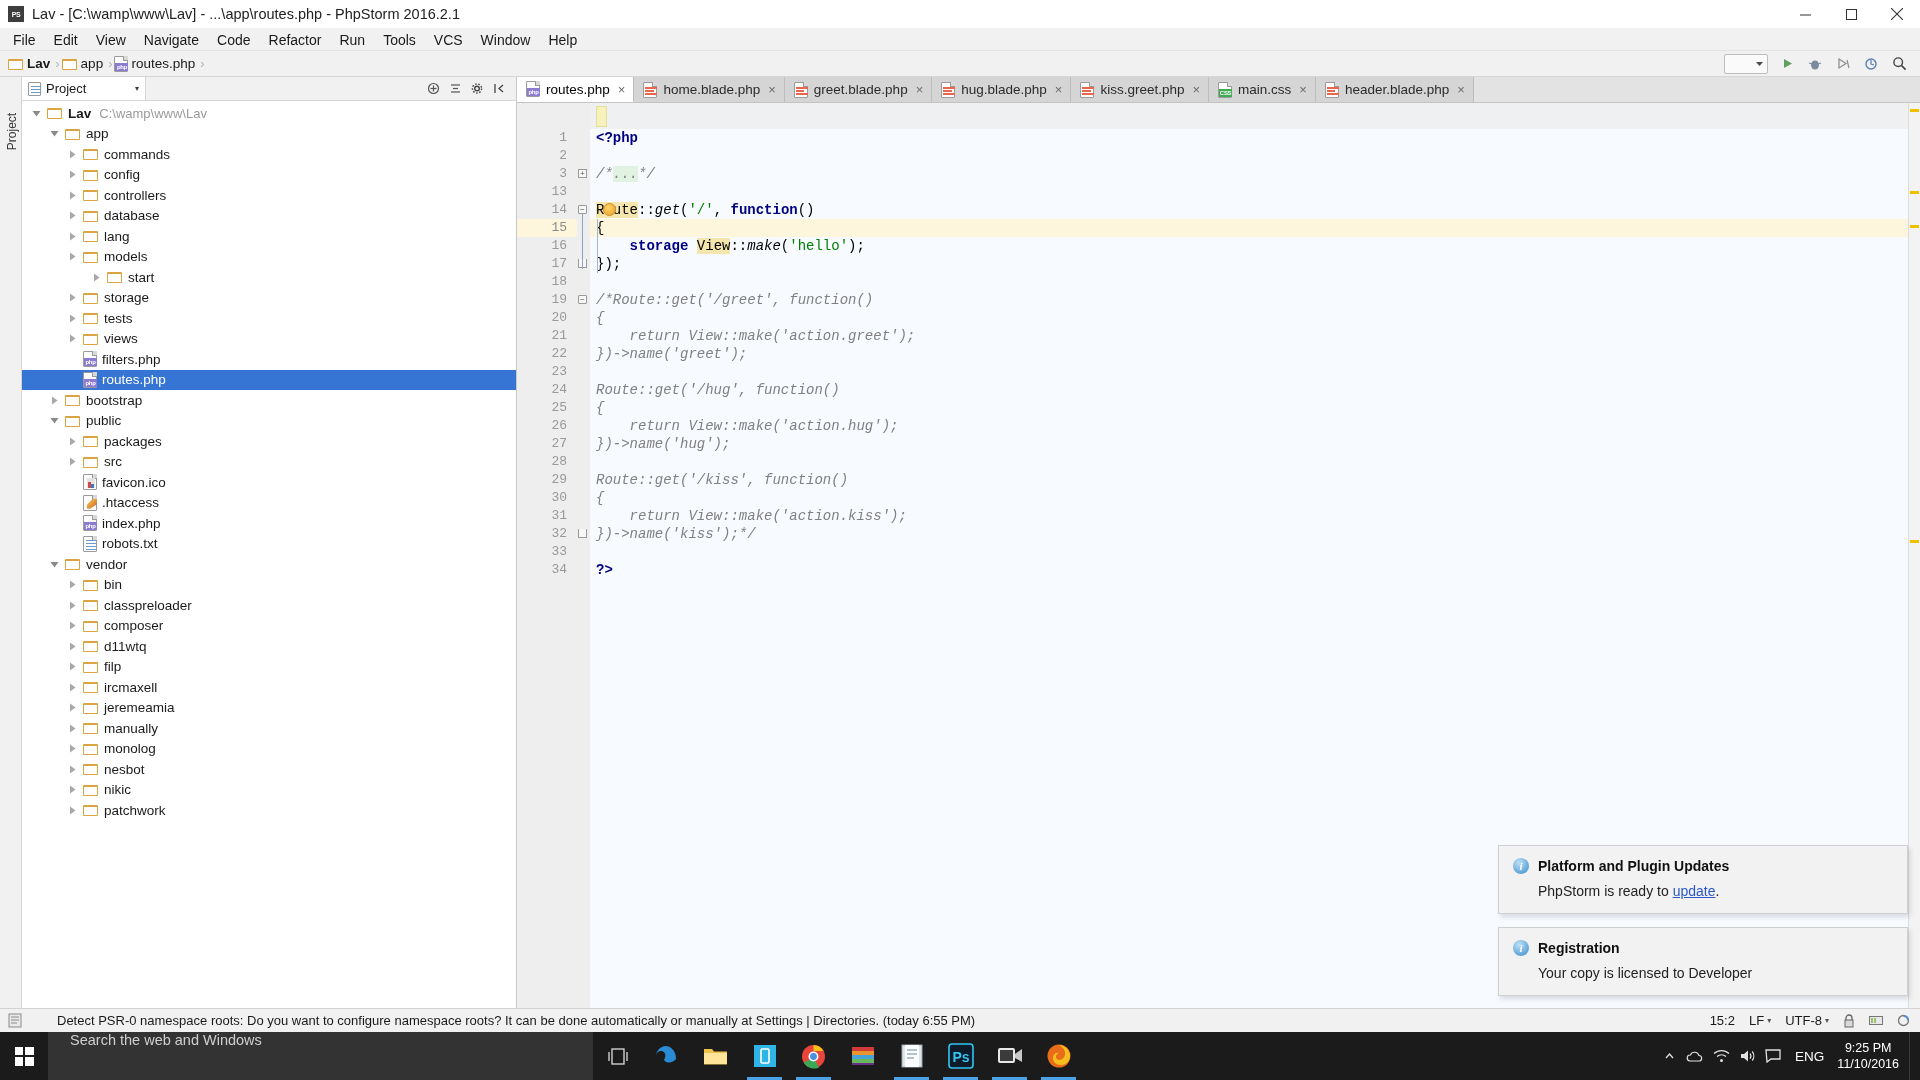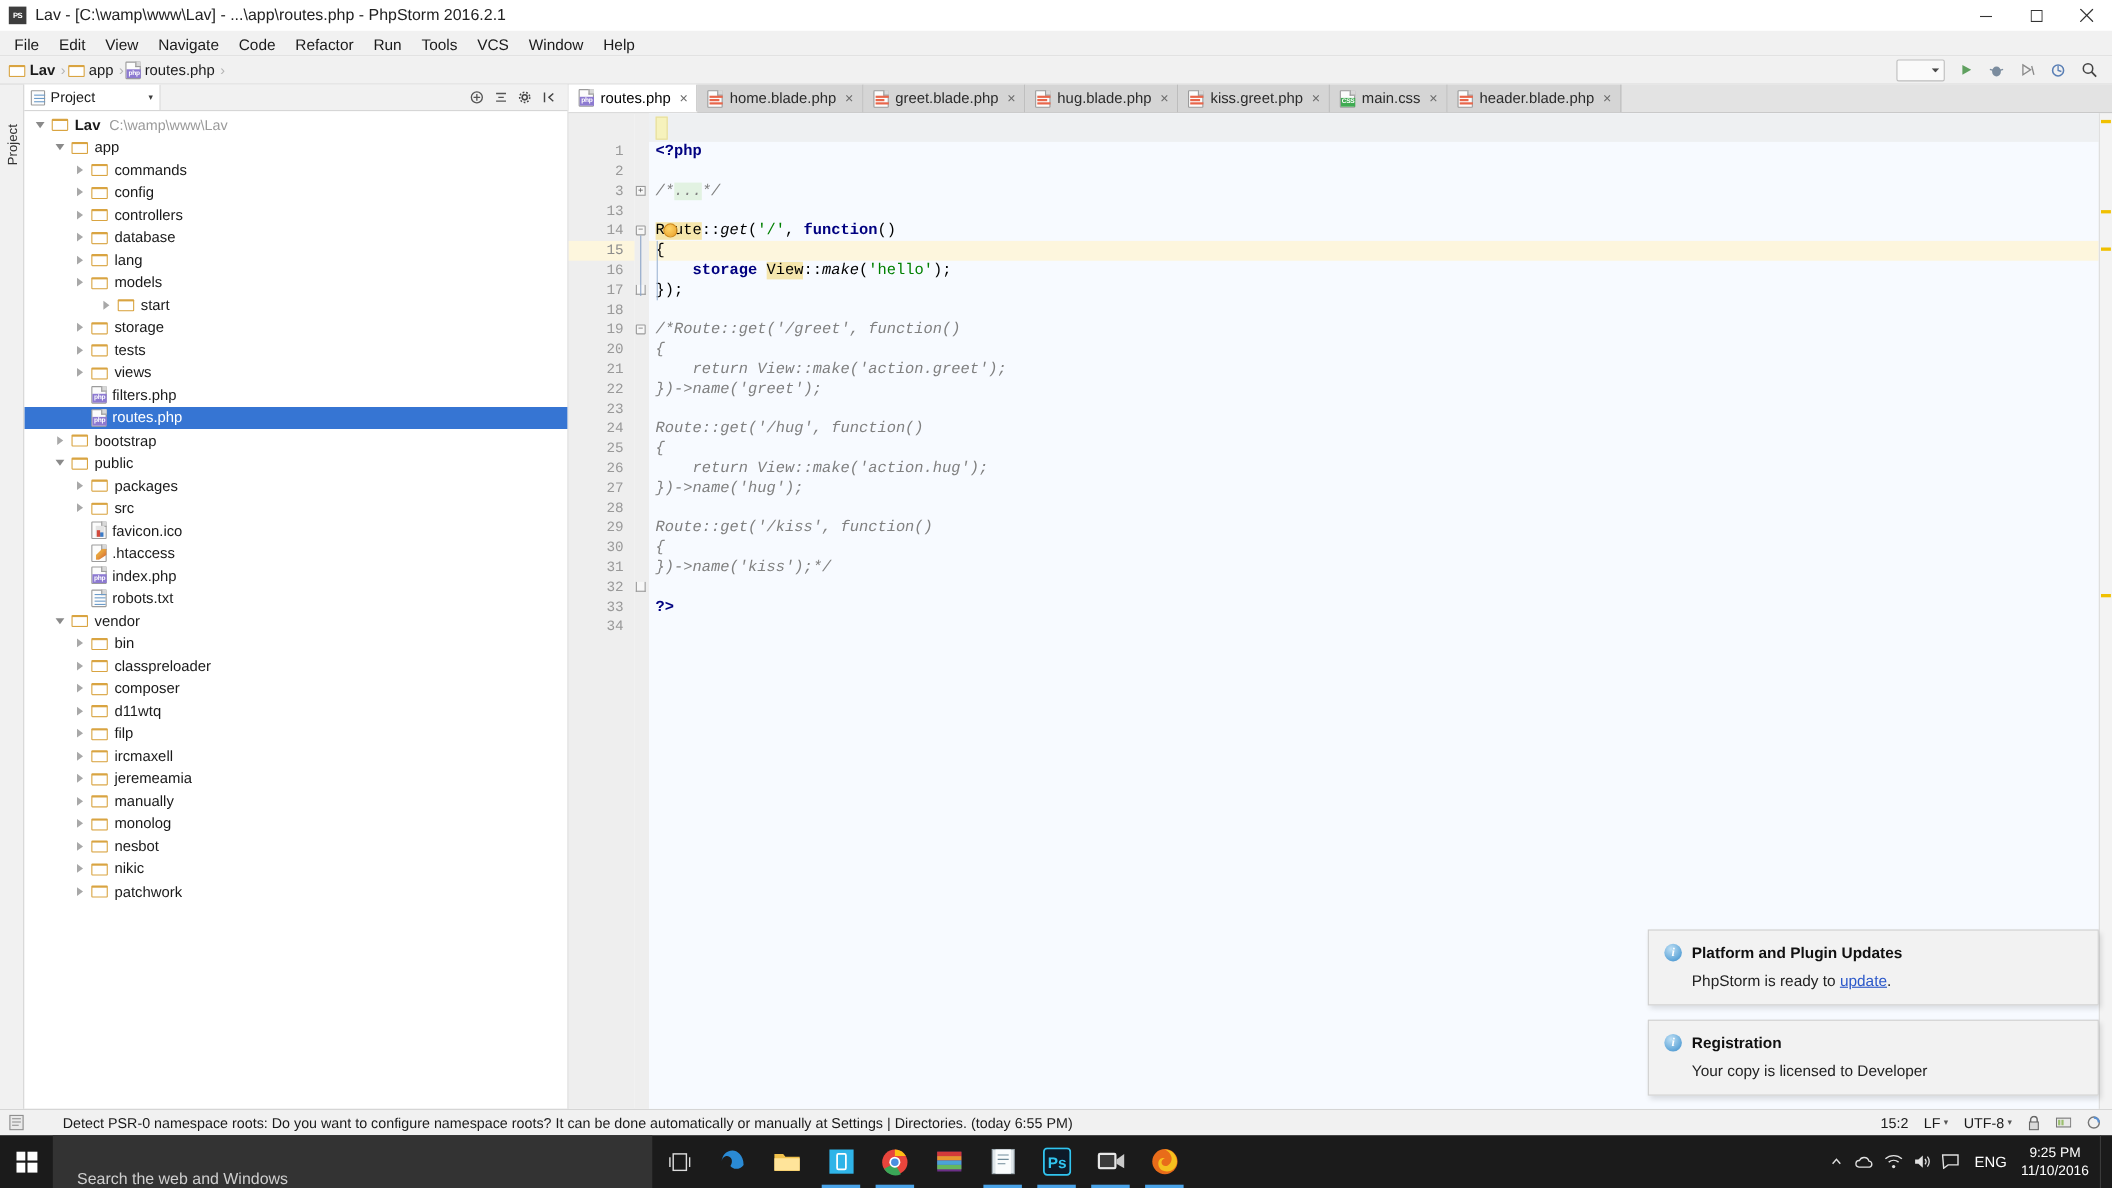--- a/index.html
+++ b/index.html
@@ -225,21 +225,21 @@
   .sb-right { margin-left: auto; display: flex; align-items: center; gap: 14px; padding-right: 10px; }
   .sb-right .it { display: flex; align-items: center; gap: 3px; }
   .sb-right .arr { color: #555; font-size: 8px; }
 
   
   .taskbar { height: 48px; background: #1b1b1b; display: flex; align-items: center; flex: none; }
   .start-btn { width: 48px; height: 48px; display: flex; align-items: center; justify-content: center; }
   .win-logo { width: 19px; height: 19px; display: grid; grid-template-columns: 1fr 1fr; grid-template-rows: 1fr 1fr; gap: 2px; }
   .win-logo i { background: #ffffff; display: block; }
   .searchbox {
-    width: 545px; height: 48px; background: #333333; display: flex; align-items: flex-end;
+    width: 545px; height: 48px; background: #333333; display: flex; align-items: flex-start;
     padding-left: 22px; color: #cfcfcf; font-size: 14.5px;
   }
   .tb-apps { display: flex; align-items: center; height: 48px; }
   .tapp { width: 49px; height: 48px; display: flex; align-items: center; justify-content: center; position: relative; }
   .tapp.run::after { content: ""; position: absolute; bottom: 0; left: 7px; right: 7px; height: 3px; background: #4aa3e8; }
   .tray { margin-left: auto; display: flex; align-items: center; height: 48px; padding-right: 4px; gap: 0px; }
   .tray-ico { width: 26px; height: 48px; display: flex; align-items: center; justify-content: center; color: #e8e8e8; }
   .tray-lang { padding: 0 9px; color: #fff; font-size: 13.5px; }
   .clock { color: #ffffff; font-size: 12.5px; line-height: 16px; text-align: center; padding: 0 10px 0 4px; }
   .tray-end { width: 7px; height: 48px; border-left: 1px solid #3b3b3b; }
@@ -914,20 +914,21 @@
             <div class="code-line"><span class="cmt">    return View::make('action.greet');</span></div>
             <div class="code-line"><span class="cmt">})-&gt;name('greet');</span></div>
             <div class="code-line"></div>
             <div class="code-line"><span class="cmt">Route::get('/hug', function()</span></div>
             <div class="code-line"><span class="cmt">{</span></div>
             <div class="code-line"><span class="cmt">    return View::make('action.hug');</span></div>
             <div class="code-line"><span class="cmt">})-&gt;name('hug');</span></div>
             <div class="code-line"></div>
             <div class="code-line"><span class="cmt">Route::get('/kiss', function()</span></div>
             <div class="code-line"><span class="cmt">{</span></div>
+            <div class="code-line"><span class="cmt">    return View::make('action.kiss');</span></div>
             <div class="code-line"><span class="cmt">})-&gt;name('kiss');*/</span></div>
             <div class="code-line"></div>
             <div class="code-line"><span class="tag-php">?&gt;</span></div>
             <div class="indent-guide" style="top: 116px; height: 54px; left: 7px;"></div>
             <div class="bulb" style="top: 100px; left: 13px;"></div>
           </div>
         <div class="markerbar">
           <div class="marker" style="top:6px;  background:#f0c000;"></div>
           <div class="marker" style="top:88px; background:#f0c000;"></div>
           <div class="marker" style="top:122px;background:#f0c000;"></div>

